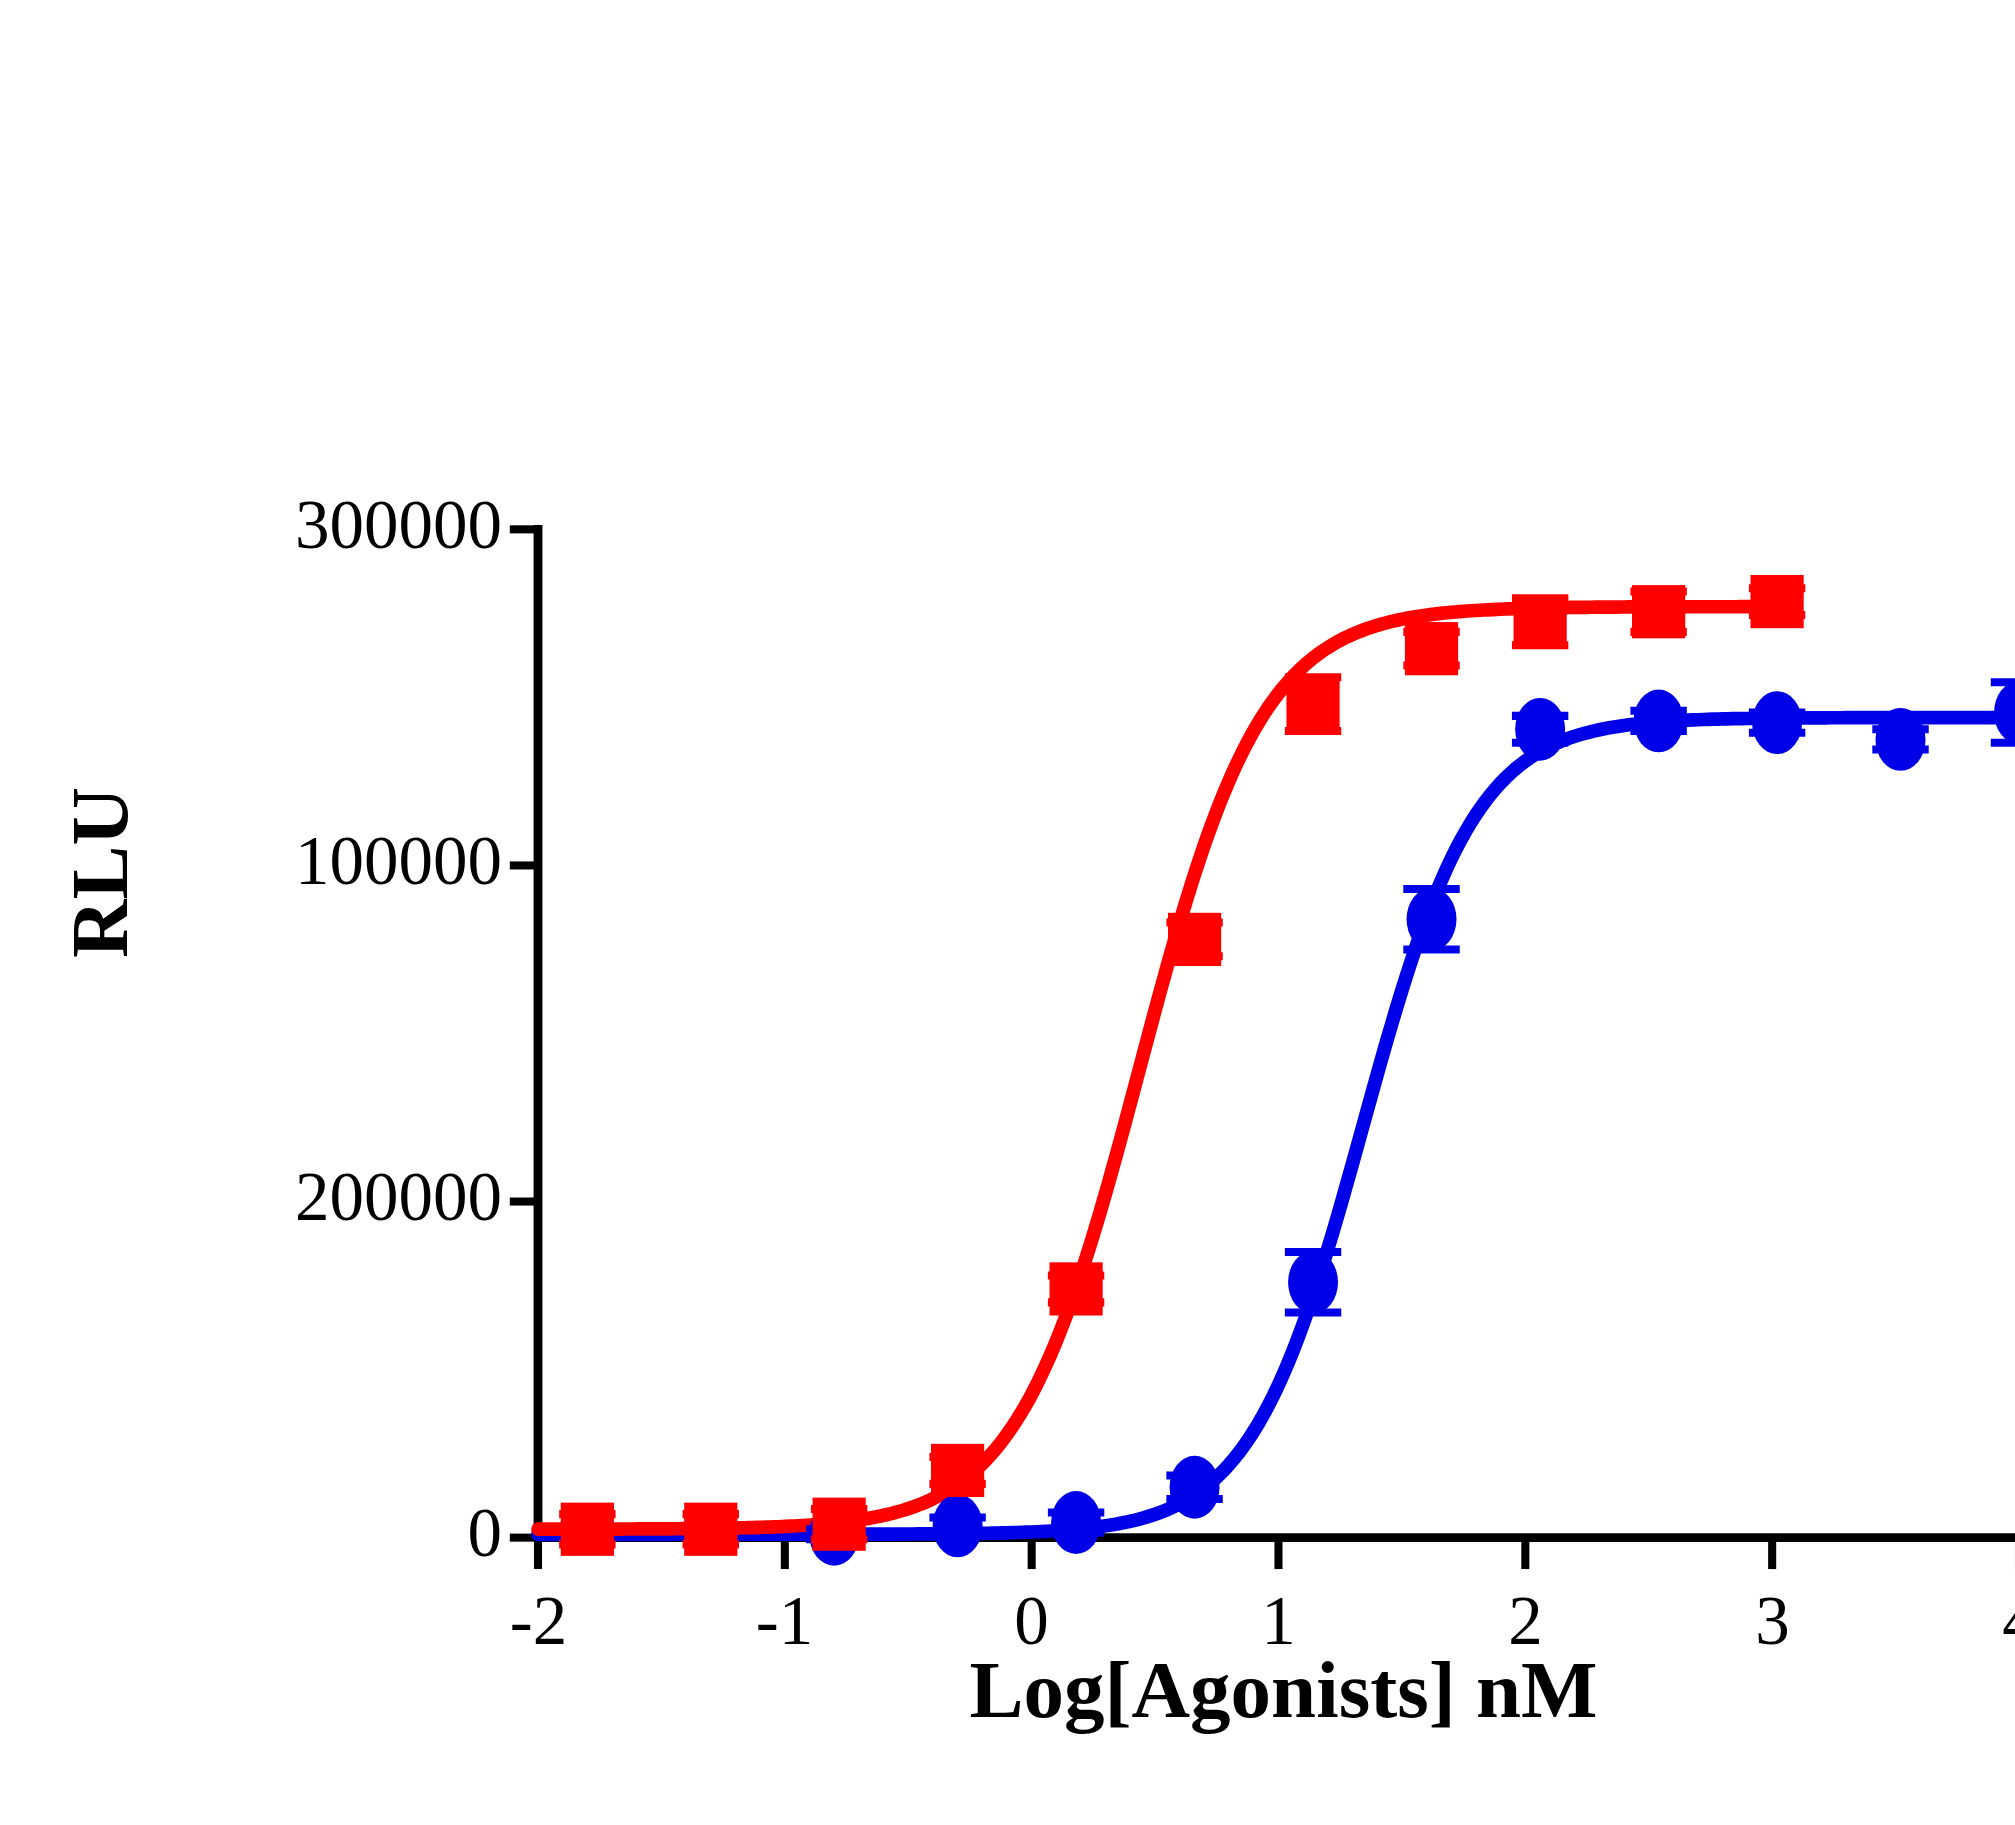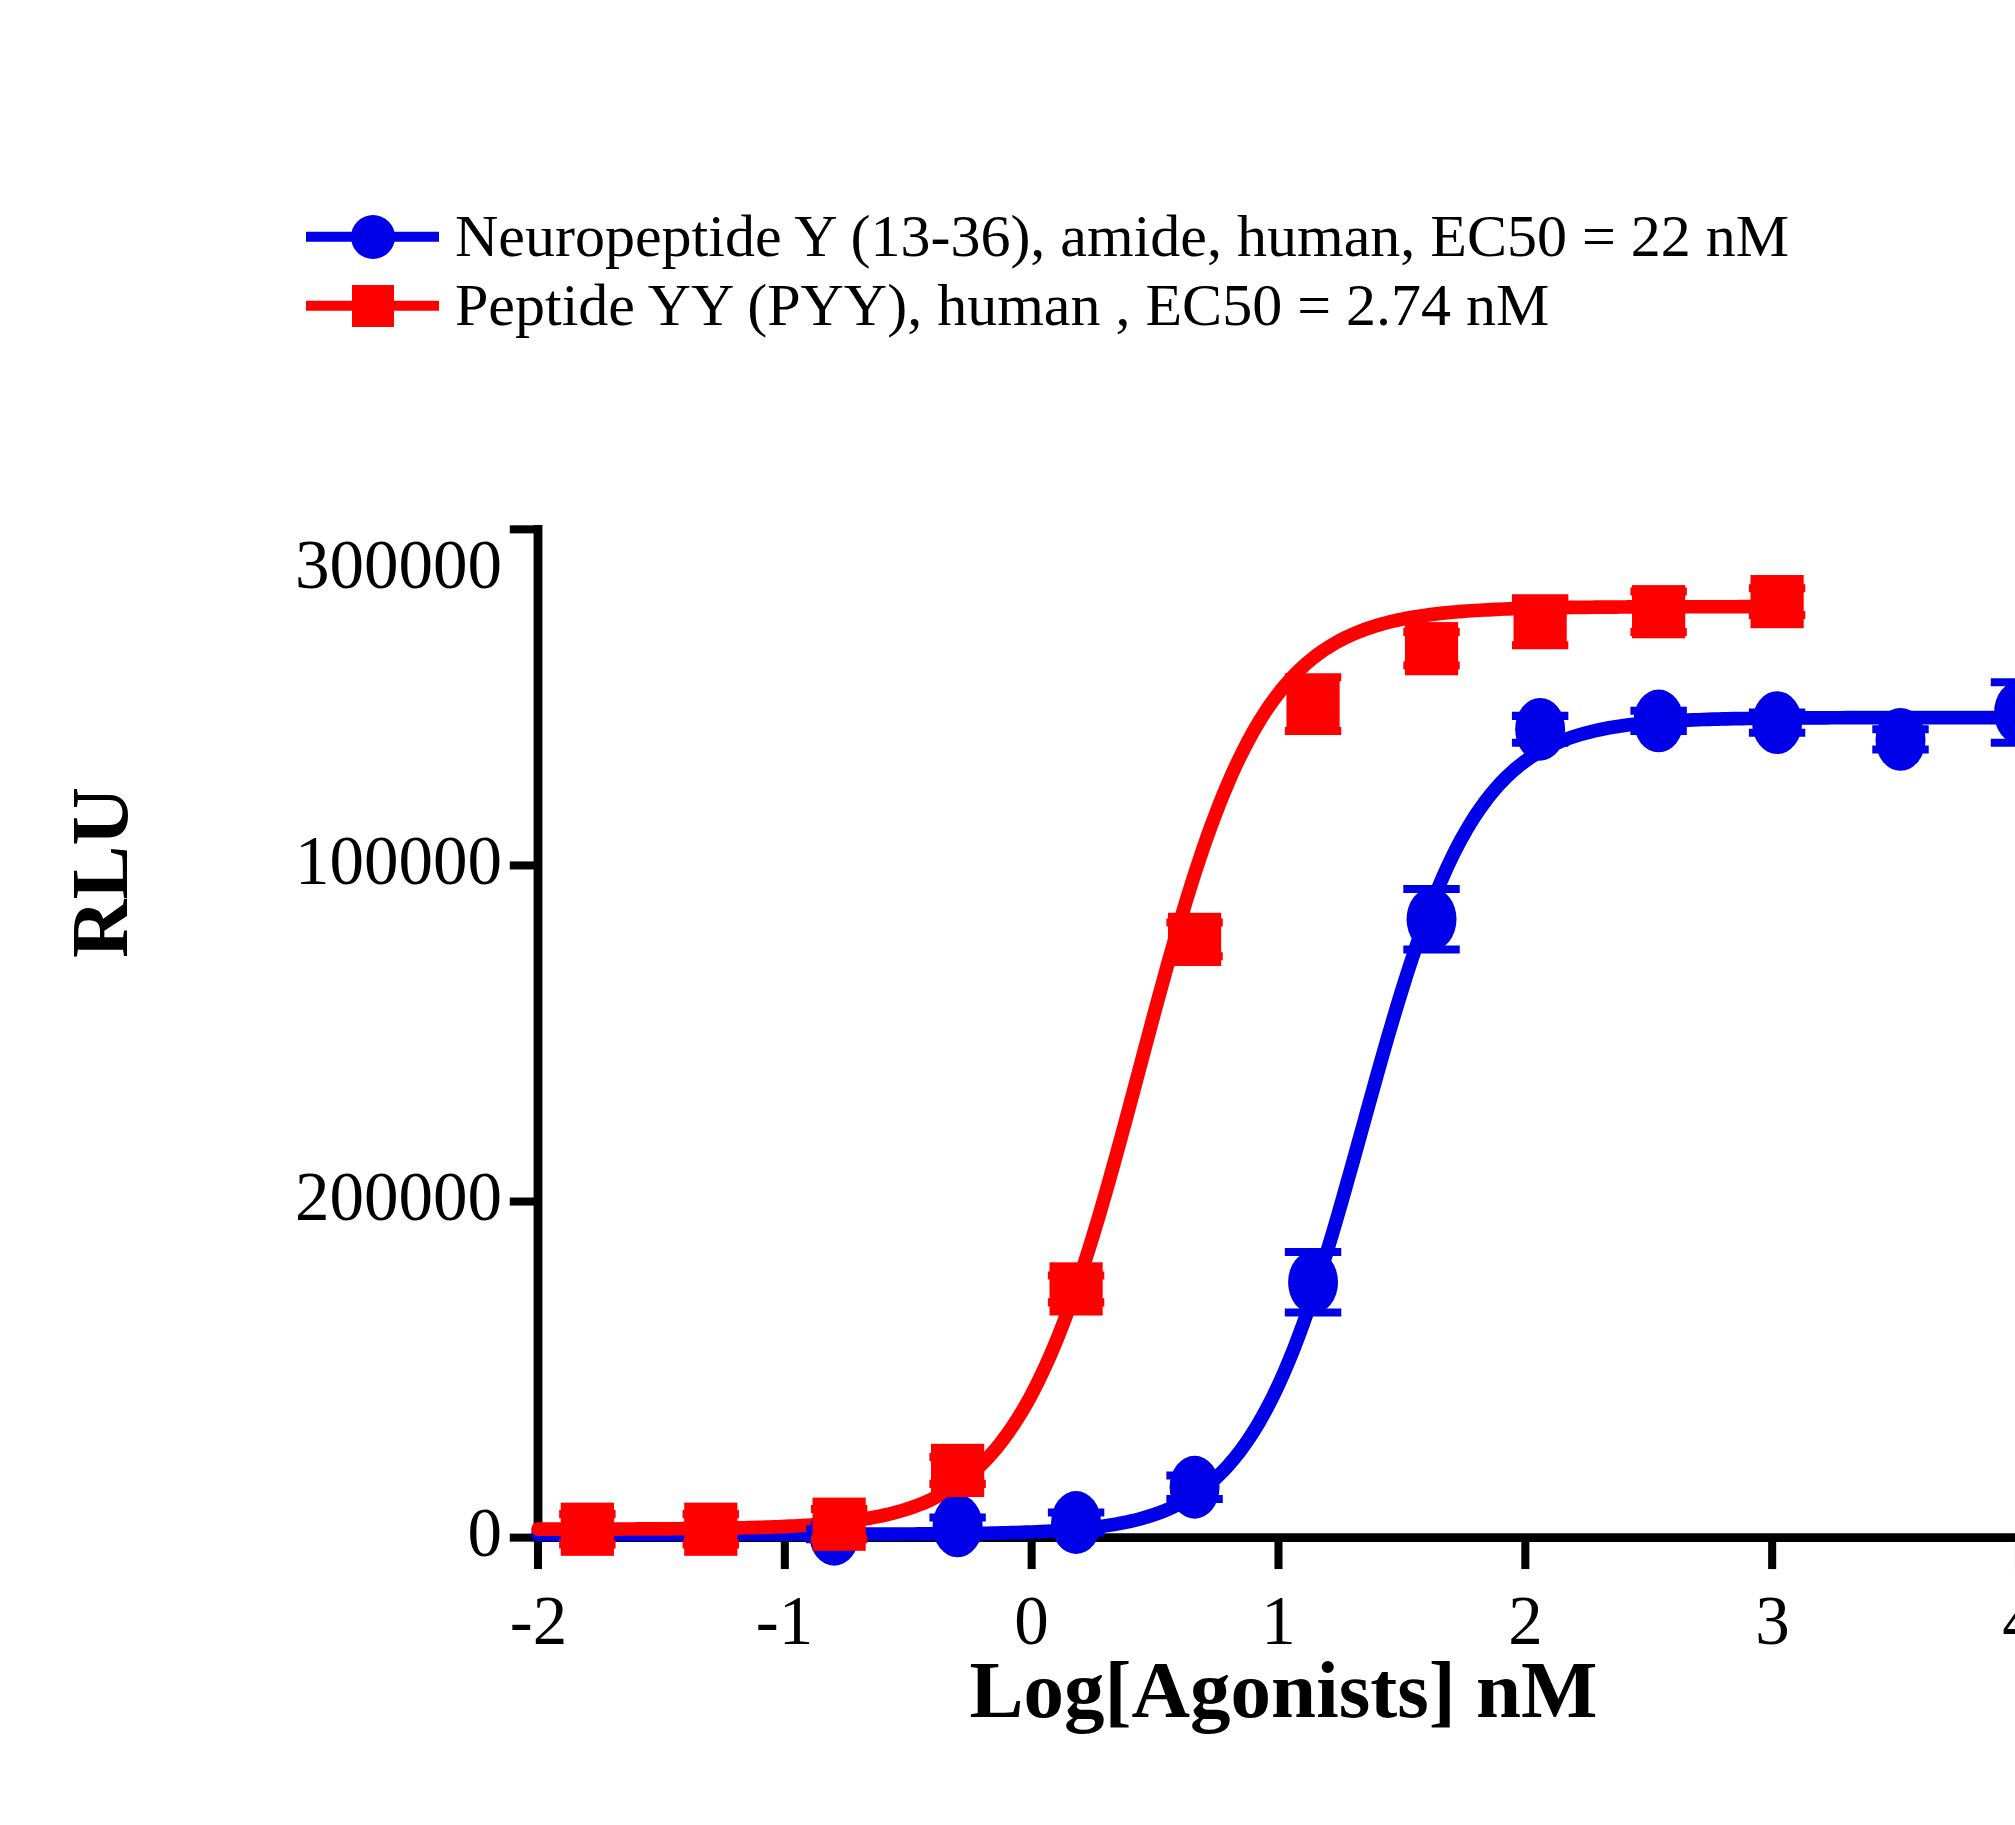--- a/index.html
+++ b/index.html
@@ -45,36 +45,20 @@
     position:absolute; text-align:center; width:121px;
     font-family:"Liberation Serif",serif; font-size:69px; color:#000;
   }
 </style>
 </head>
 <body>
 
 <div class="page">
 
 
-  <div class="legend">
-    <div class="legend-row">
-      <span class="legend-key">
-        <span class="legend-line" style="background:#0000E8"></span>
-        <span class="legend-marker mk-circle" style="background:#0000E8"></span>
-      </span>
-      <span class="legend-label">Neuropeptide Y (13-36), amide, human, EC50 = 22 nM</span>
-    </div>
-    <div class="legend-row">
-      <span class="legend-key">
-        <span class="legend-line" style="background:#FF0000"></span>
-        <span class="legend-marker mk-square" style="background:#FF0000"></span>
-      </span>
-      <span class="legend-label">Peptide YY (PYY), human , EC50 = 2.74 nM</span>
-    </div>
-  </div>
 
   <div class="plot-wrap">
     <svg id="plot-svg" width="2505" height="1826" viewBox="0 0 6216 4530">
         <line x1="1335" y1="1302" x2="1335" y2="3815" stroke="#000" stroke-width="22"></line>
         <line x1="1324" y1="3815" x2="5010" y2="3815" stroke="#000" stroke-width="22"></line>
         <line x1="1265" y1="3815" x2="1335" y2="3815" stroke="#000" stroke-width="20"></line>
         <line x1="1265" y1="2981" x2="1335" y2="2981" stroke="#000" stroke-width="20"></line>
         <line x1="1265" y1="2147" x2="1335" y2="2147" stroke="#000" stroke-width="20"></line>
         <line x1="1265" y1="1313" x2="1335" y2="1313" stroke="#000" stroke-width="20"></line>
         <line x1="1335" y1="3815" x2="1335" y2="3893" stroke="#000" stroke-width="20"></line>
@@ -179,21 +163,21 @@
           <rect x="4343.75" y="1426.31" width="132" height="132" fill="#FF0000"></rect>
         </g>
       </svg>
 
     <div class="ylabel">RLU</div>
     <div class="xlabel">Log[Agonists] nM</div>
     <div id="ytick-labels">
         <div class="ytick-label" style="left: 139px; top: 1494px;">0</div>
         <div class="ytick-label" style="left: 139px; top: 1158px;">200000</div>
         <div class="ytick-label" style="left: 139px; top: 822px;">100000</div>
-        <div class="ytick-label" style="left: 139px; top: 486px; margin-top: 40px;">300000</div>
+        <div class="ytick-label" style="left: 139px; top: 486px;">300000</div>
       </div>
     <div id="xtick-labels">
         <div class="xtick-label" style="left: 478px; top: 1582px;">-2</div>
         <div class="xtick-label" style="left: 724px; top: 1582px;">-1</div>
         <div class="xtick-label" style="left: 971px; top: 1582px;">0</div>
         <div class="xtick-label" style="left: 1218px; top: 1582px;">1</div>
         <div class="xtick-label" style="left: 1465px; top: 1582px;">2</div>
         <div class="xtick-label" style="left: 1712px; top: 1582px;">3</div>
         <div class="xtick-label" style="left: 1959px; top: 1582px;">4</div>
       </div>

